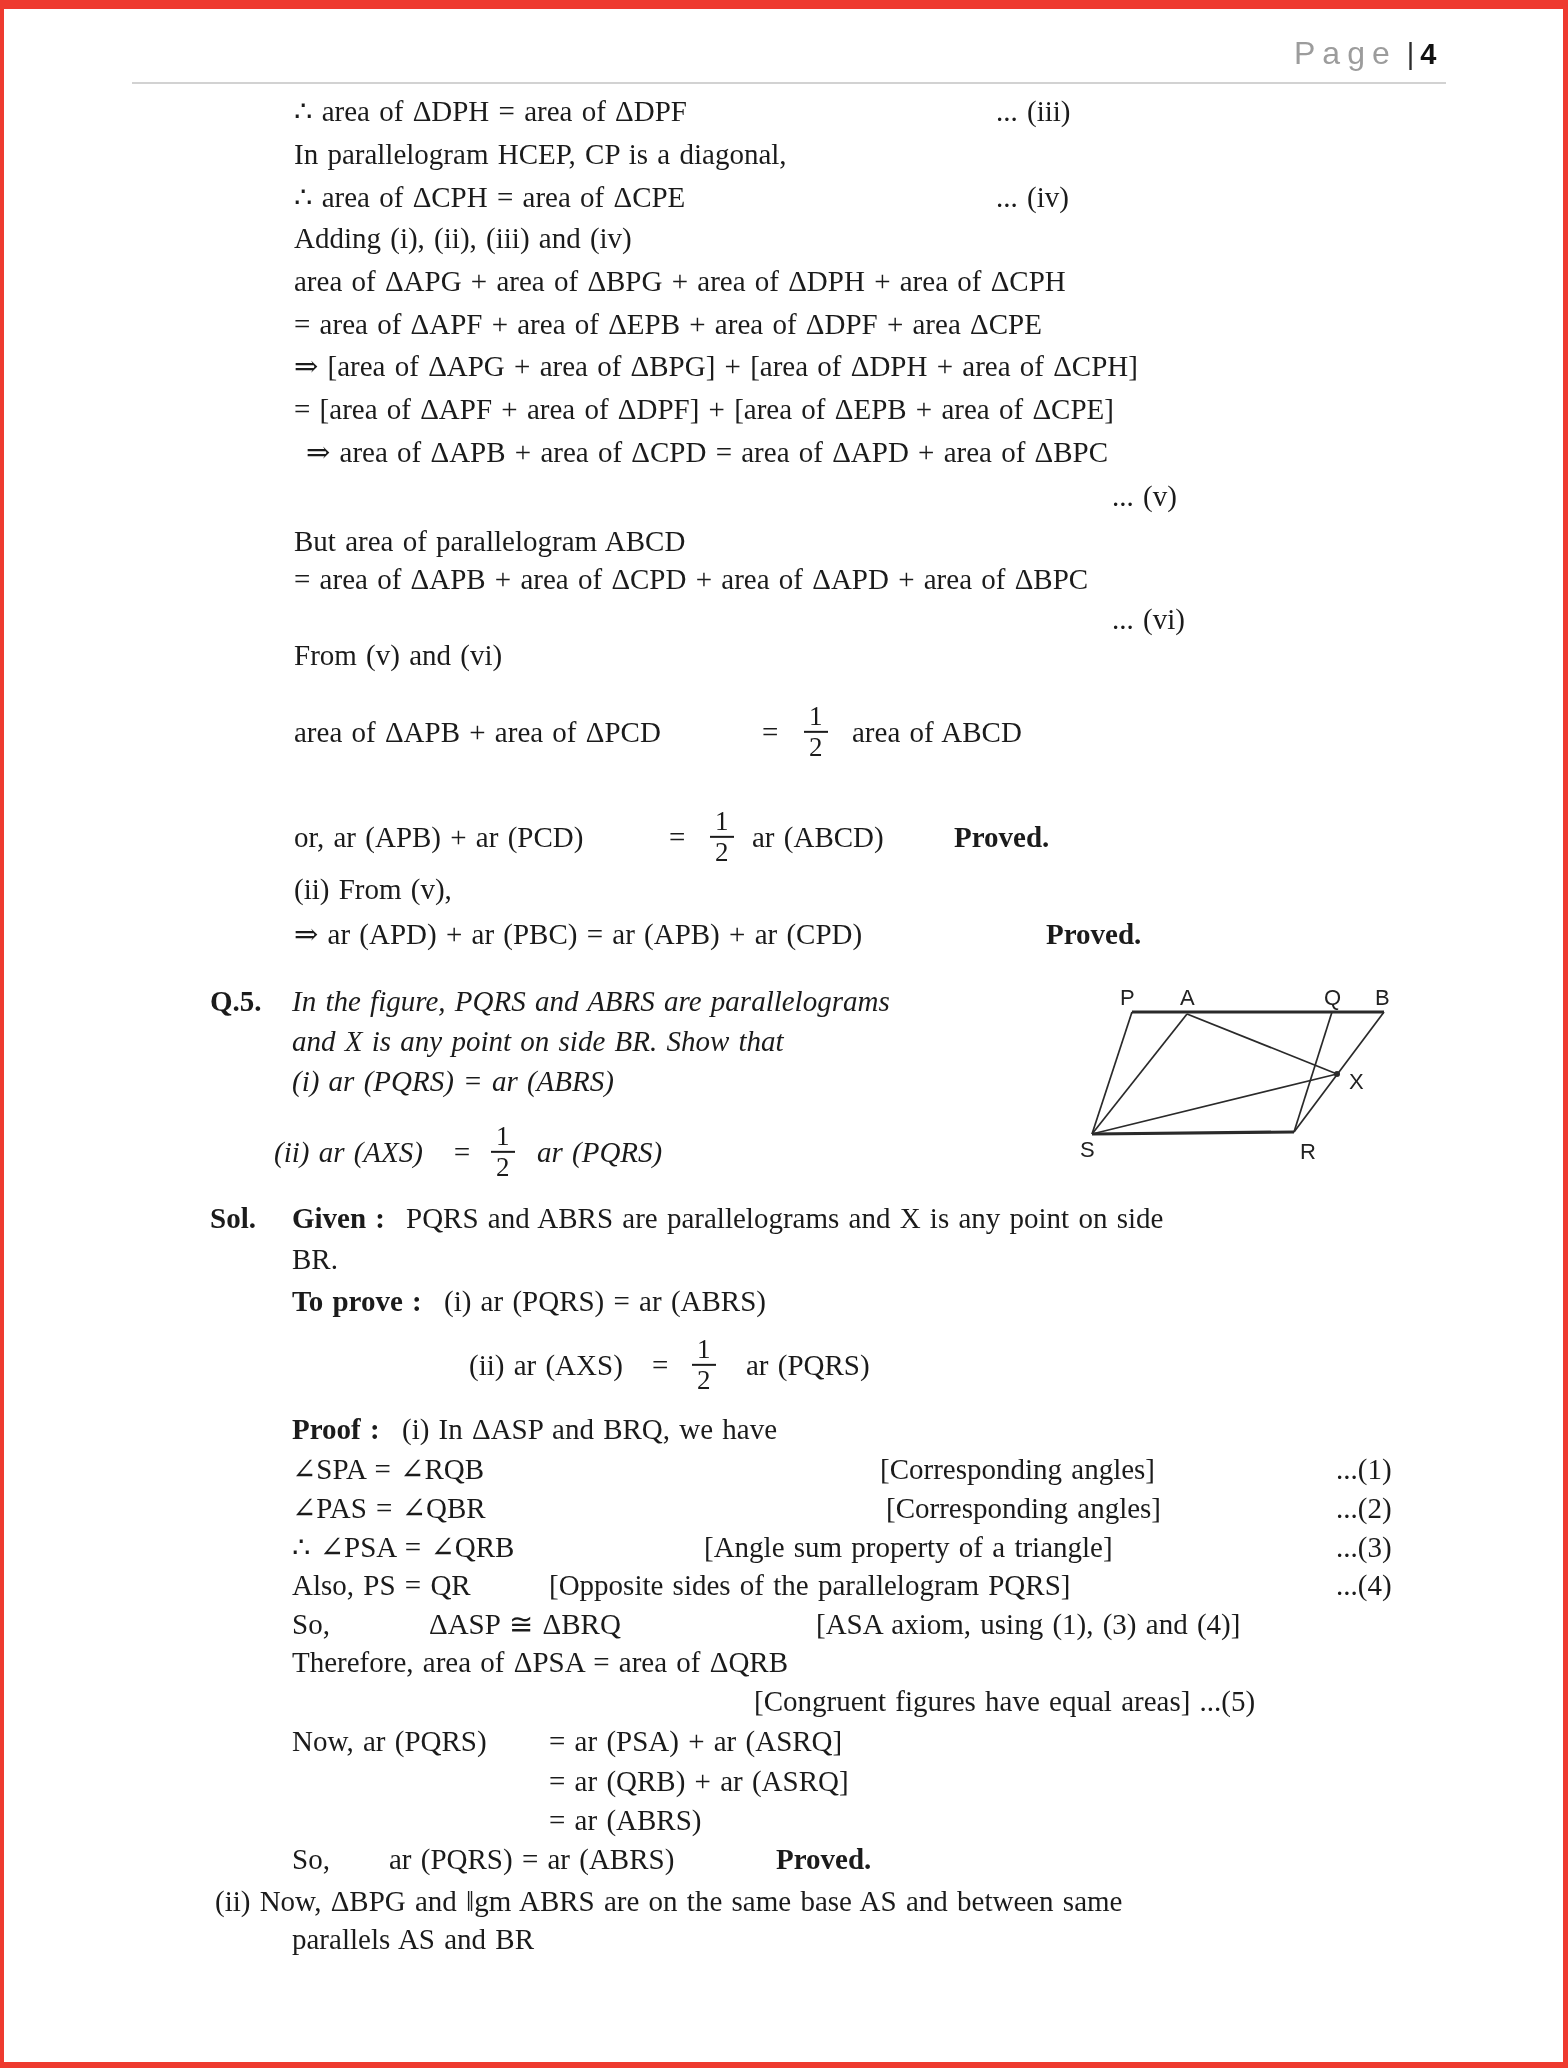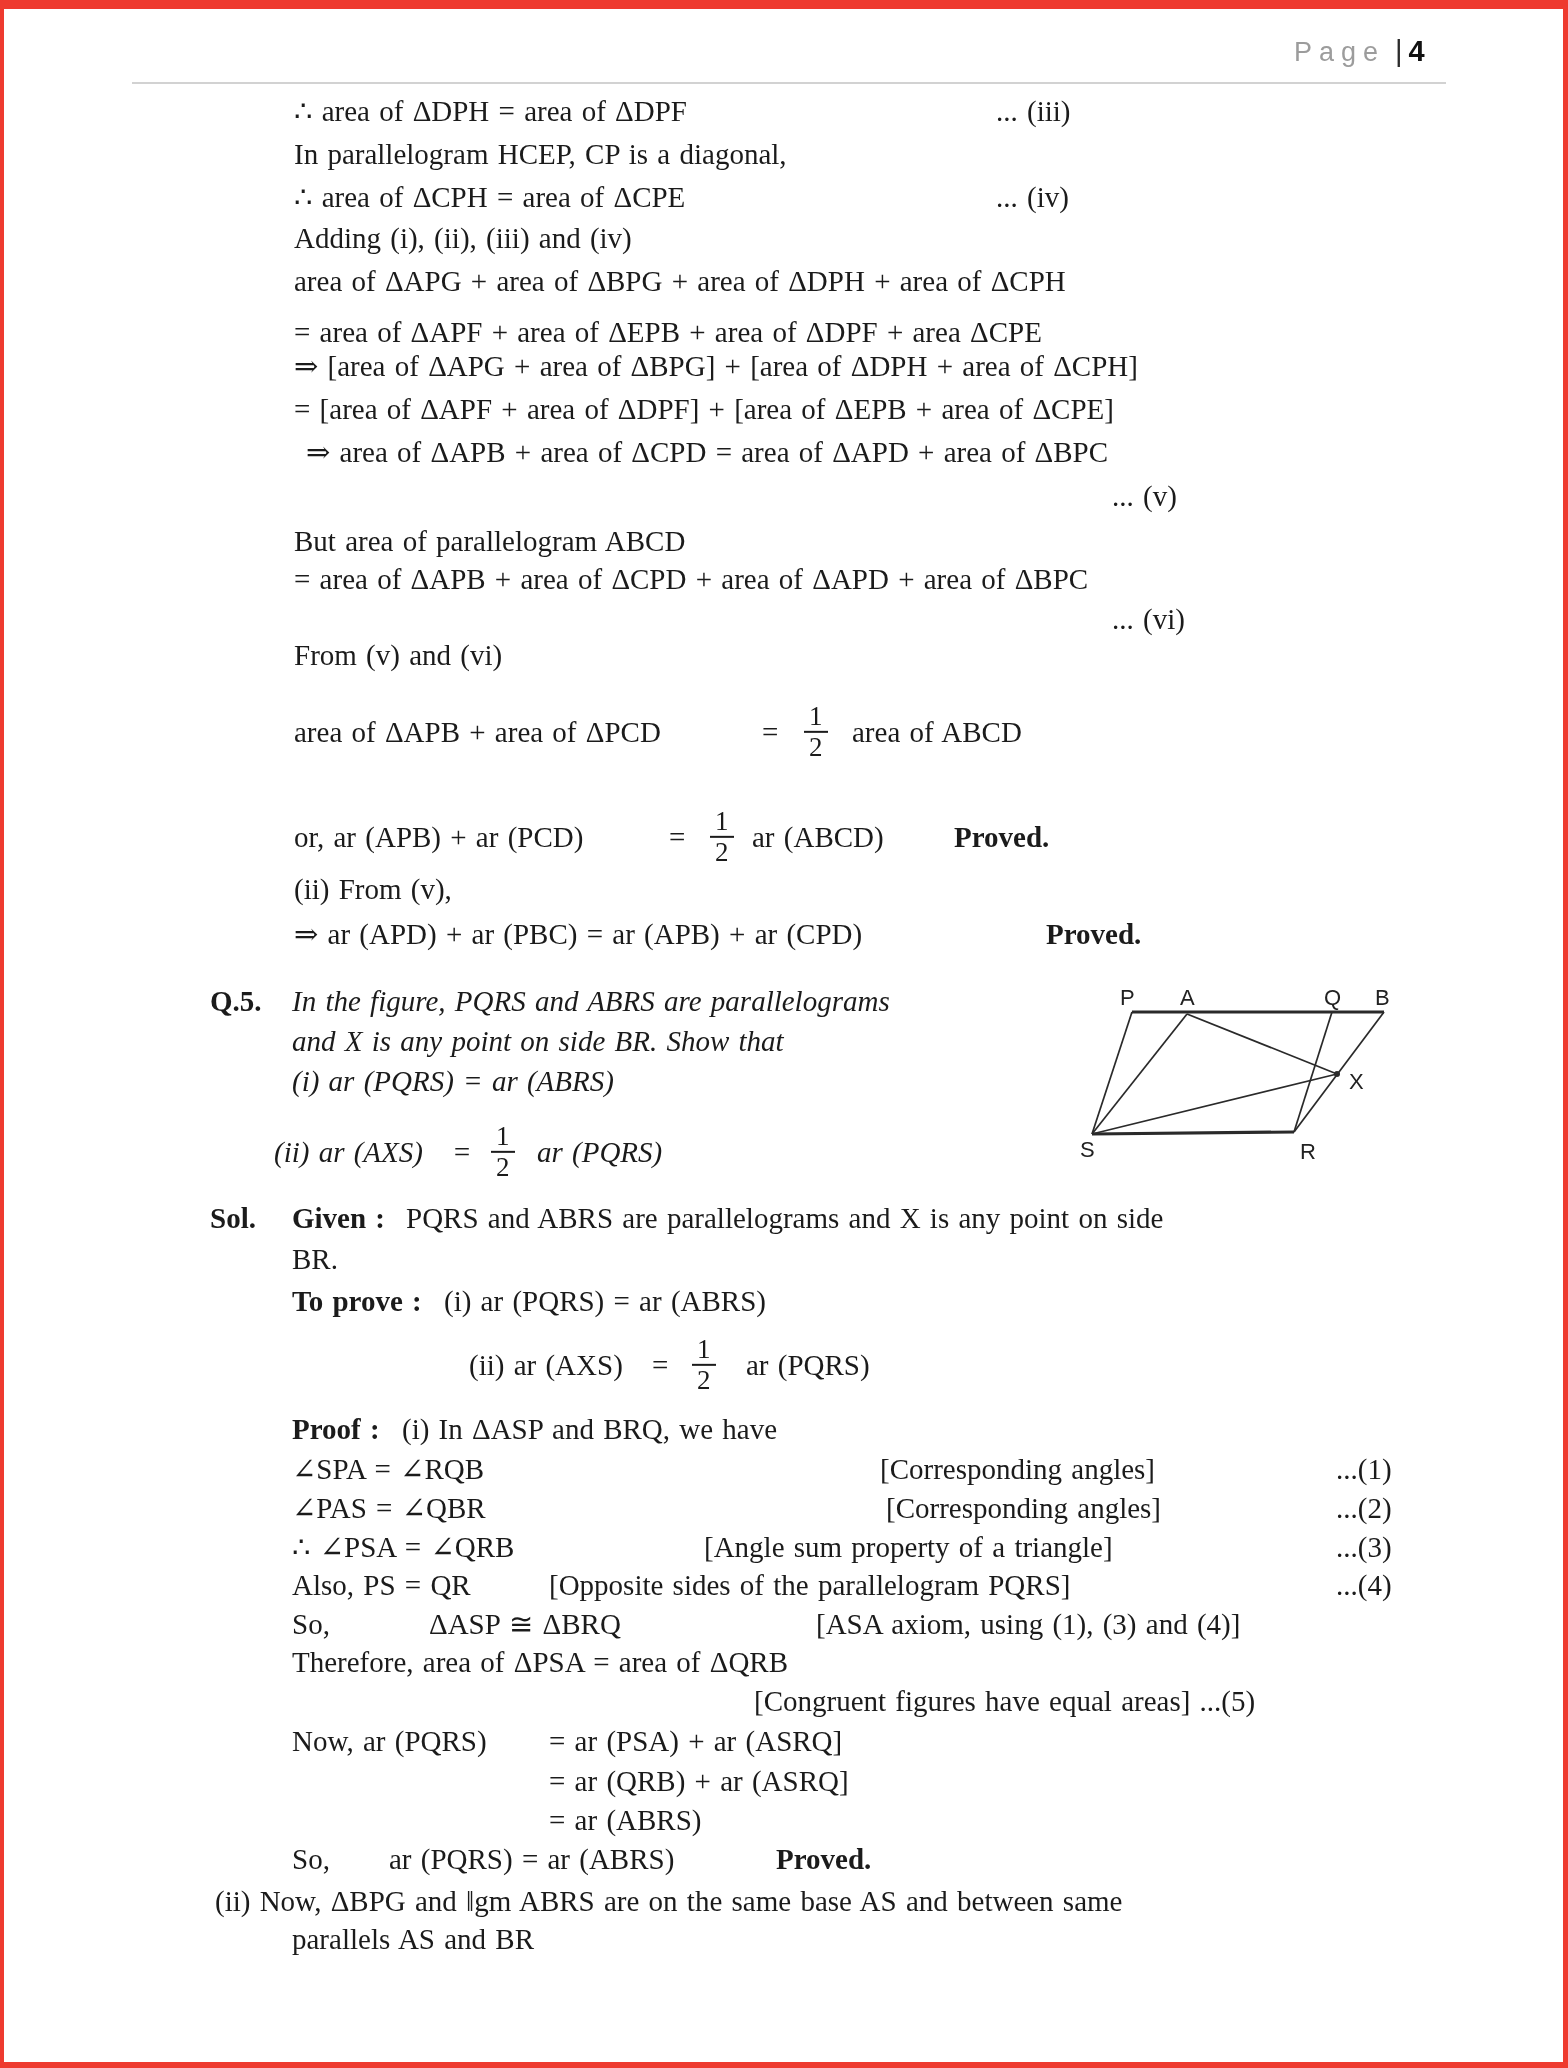--- a/index.html
+++ b/index.html
@@ -5,21 +5,21 @@
   html,body{margin:0;padding:0;background:#ffffff;}
   .page{
     position:relative;width:1568px;height:2068px;background:#ffffff;overflow:hidden;
     box-sizing:border-box;
     border-top:9px solid #ee3a2f;border-left:4px solid #ee3a2f;
     border-right:5px solid #ee3a2f;border-bottom:6px solid #ee3a2f;
     font-family:"Liberation Serif","DejaVu Serif",serif;color:#1b1b1b;
   }
   .hdr{position:absolute;top:26px;left:1290px;display:flex;align-items:baseline;
        font-family:"Liberation Sans","DejaVu Sans",sans-serif;}
-  .hdr .lbl{color:#9c9c9c;font-size:27px;letter-spacing:7px;}
+  .hdr .lbl{color:#9c9c9c;font-size:32px;letter-spacing:7px;}
   .hdr .sep{color:#2b2b2b;font-size:29px;margin:0 6px 0 10px;font-weight:400;}
   .hdr .num{color:#111111;font-size:29px;font-weight:bold;}
   .hrule{position:absolute;left:128px;top:73px;width:1314px;height:2px;background:#d2d2d2;}
   #doc{position:absolute;left:0;top:0;width:100%;height:100%;}
   .line{position:absolute;left:0;width:100%;height:40px;}
   .seg{position:absolute;top:50%;transform:translateY(-50%);white-space:nowrap;
        font-size:29px;word-spacing:2px;}
   .seg.b{font-weight:bold;}
   .seg.i{font-style:italic;}
   .frac{position:absolute;top:50%;transform:translateY(-50%);display:inline-flex;
@@ -51,21 +51,21 @@
       <div class="line" style="top: 168px;">
         <span class="seg" style="left: 290px;">∴ area of ΔCPH = area of ΔCPE</span>
         <span class="seg" style="left: 992px;">... (iv)</span>
       </div>
       <div class="line" style="top: 209px;">
         <span class="seg" style="left: 290px;">Adding (i), (ii), (iii) and (iv)</span>
       </div>
       <div class="line" style="top: 252px;">
         <span class="seg" style="left: 290px;">area of ΔAPG + area of ΔBPG + area of ΔDPH + area of ΔCPH</span>
       </div>
-      <div class="line" style="top: 303px;">
+      <div class="line" style="top: 295px;">
         <span class="seg" style="left: 290px;">= area of ΔAPF + area of ΔEPB + area of ΔDPF + area ΔCPE</span>
       </div>
       <div class="line" style="top: 337px;">
         <span class="seg" style="left: 290px;">⇒ [area of ΔAPG + area of ΔBPG] + [area of ΔDPH + area of ΔCPH]</span>
       </div>
       <div class="line" style="top: 380px;">
         <span class="seg" style="left: 290px;">= [area of ΔAPF + area of ΔDPF] + [area of ΔEPB + area of ΔCPE]</span>
       </div>
       <div class="line" style="top: 423px; margin-left: 12px;">
         <span class="seg" style="left: 290px;">⇒ area of ΔAPB + area of ΔCPD = area of ΔAPD + area of ΔBPC</span>

